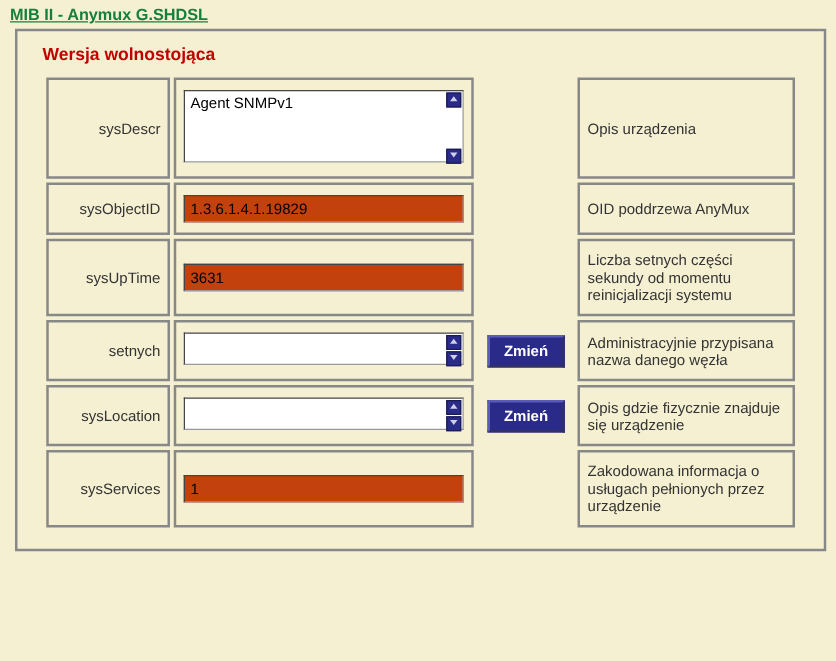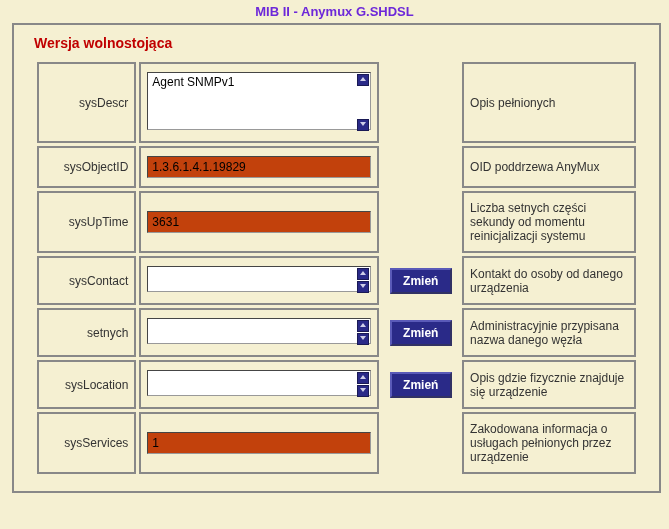--- a/index.html
+++ b/index.html
@@ -13,22 +13,22 @@
   .page {
     width: 669px;
     height: 529px;
     background: #f5f0d2;
     position: relative;
   }
   .title {
     font-weight: bold;
     font-size: 13px;
     padding: 4px 8px 2px 8px;
-    color: #6d28d9;
-    text-align: center;
+    text-decoration: underline;
+    color: #15803d;
   }
   .outer-frame {
     border: 2px solid #888;
     margin: 2px 8px 8px 12px;
     padding: 10px 20px 14px 20px;
     background: #f5f0d2;
   }
   .section-title {
     font-weight: bold;
     color: #c00000;
@@ -164,89 +164,73 @@
         <td class="value-cell">
           <div class="texta-wrap">
             <textarea class="v" readonly="" style="">Agent SNMPv1</textarea>
             <div class="scroll-stub">
               <div class="scroll-btn up"></div>
               <div class="scroll-btn down"></div>
             </div>
           </div>
         </td>
         <td class="action-cell nobox"></td>
-        <td class="desc-cell">Opis pełnionych</td>
+        <td class="desc-cell">Opis urządzenia</td>
       </tr>
 
       <tr>
         <td class="label-cell">sysObjectID</td>
         <td class="value-cell">
           <input class="v" readonly="" value="1.3.6.1.4.1.19829" style="">
         </td>
         <td class="action-cell nobox"></td>
         <td class="desc-cell">OID poddrzewa AnyMux</td>
       </tr>
 
       <tr>
         <td class="label-cell">sysUpTime</td>
         <td class="value-cell">
           <input class="v" readonly="" value="3631" style="">
         </td>
         <td class="action-cell nobox"></td>
         <td class="desc-cell">Liczba setnych części sekundy od momentu reinicjalizacji systemu</td>
       </tr>
 
-      <tr>
-        <td class="label-cell">sysContact</td>
+
+      <tr>
+        <td class="label-cell">setnych</td>
         <td class="value-cell">
           <div class="texta-wrap">
             <textarea class="v short" style=""></textarea>
             <div class="scroll-stub">
               <div class="scroll-btn up"></div>
               <div class="scroll-btn down"></div>
             </div>
           </div>
         </td>
         <td class="action-cell">
           <button class="change">Zmień</button>
         </td>
-        <td class="desc-cell">Kontakt do osoby od danego urządzenia</td>
-      </tr>
-
-      <tr>
-        <td class="label-cell">setnych</td>
+        <td class="desc-cell">Administracyjnie przypisana nazwa danego węzła</td>
+      </tr>
+
+      <tr>
+        <td class="label-cell">sysLocation</td>
         <td class="value-cell">
           <div class="texta-wrap">
             <textarea class="v short" style=""></textarea>
             <div class="scroll-stub">
               <div class="scroll-btn up"></div>
               <div class="scroll-btn down"></div>
             </div>
           </div>
         </td>
         <td class="action-cell">
           <button class="change">Zmień</button>
         </td>
-        <td class="desc-cell">Administracyjnie przypisana nazwa danego węzła</td>
-      </tr>
-
-      <tr>
-        <td class="label-cell">sysLocation</td>
-        <td class="value-cell">
-          <div class="texta-wrap">
-            <textarea class="v short" style=""></textarea>
-            <div class="scroll-stub">
-              <div class="scroll-btn up"></div>
-              <div class="scroll-btn down"></div>
-            </div>
-          </div>
-        </td>
-        <td class="action-cell">
-          <button class="change">Zmień</button>
-        </td>
         <td class="desc-cell">Opis gdzie fizycznie znajduje się urządzenie</td>
       </tr>
 
       <tr>
         <td class="label-cell">sysServices</td>
         <td class="value-cell">
           <input class="v" readonly="" value="1" style="">
         </td>
         <td class="action-cell nobox"></td>
         <td class="desc-cell">Zakodowana informacja o usługach pełnionych przez urządzenie</td>

